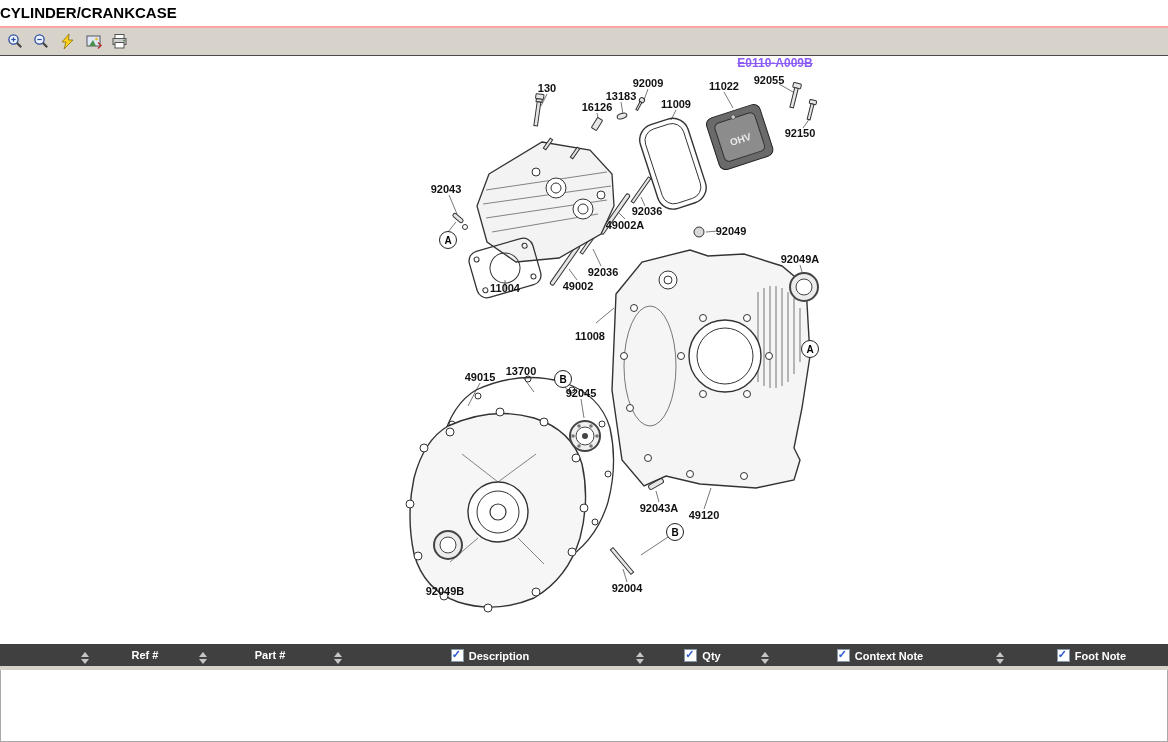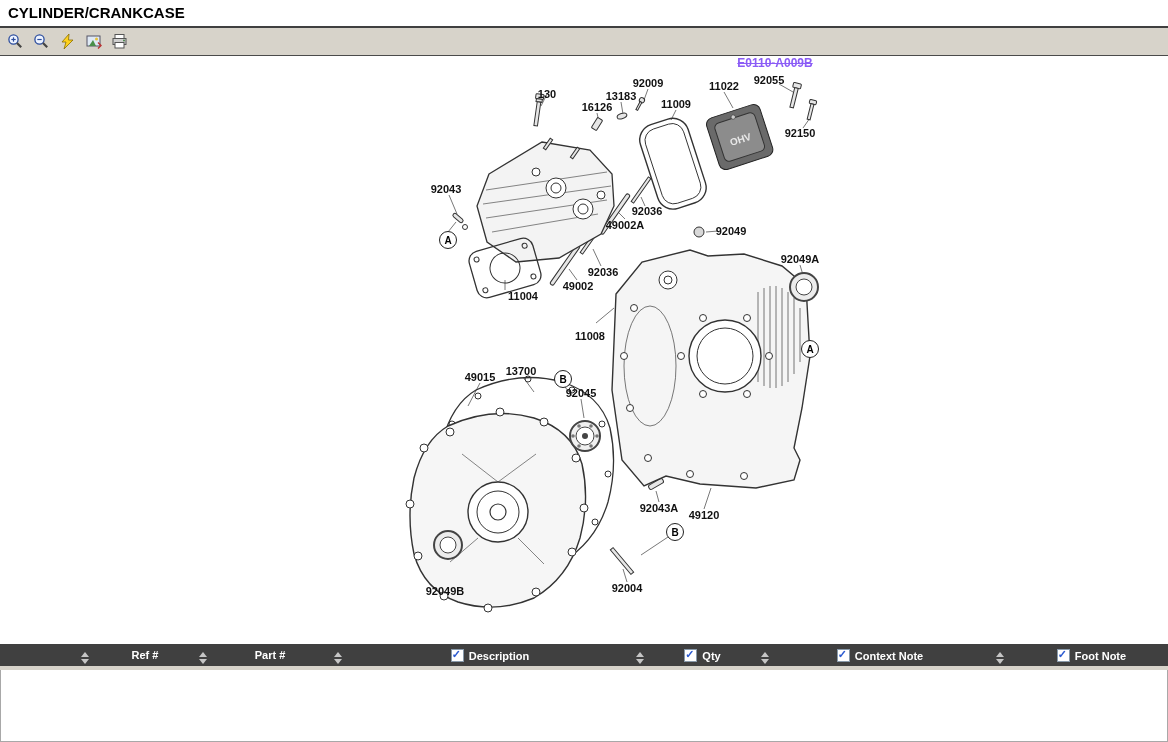--- a/index.html
+++ b/index.html
@@ -1,17 +1,17 @@
 <!DOCTYPE html>
 <html><head>
 <meta charset="utf-8">
 <style>
   html,body{margin:0;padding:0;background:#fff;font-family:"Liberation Sans",sans-serif;}
   .window{width:1168px;height:742px;overflow:hidden;background:#fff;box-shadow:inset 0 0 0 1px #a8a8a8;position:relative;}
-  .titlebar{height:26px;line-height:26px;padding-left:8px;font-size:15px;font-weight:bold;color:#000;background:#fff;border-bottom:2px solid #404040;}
+  .titlebar{height:26px;line-height:26px;font-size:15px;font-weight:bold;color:#000;background:#fff;border-bottom:2px solid #fca5a5;}
   .toolbar{height:27px;background:#d7d3ca;border-bottom:1px solid #4a4a4a;display:flex;align-items:center;padding-left:4px;gap:3px;}
   .tbtn{width:21px;height:21px;display:inline-flex;align-items:center;justify-content:center;cursor:pointer;border:1px solid transparent;}
   .diagram{position:relative;width:1168px;height:588px;background:#fff;overflow:hidden;}
   .diagram svg{position:absolute;left:0;top:0;}
   .plabel{position:absolute;transform:translate(-50%,-50%);font-size:11px;font-weight:bold;color:#111;white-space:nowrap;cursor:pointer;z-index:3;}
   .callout{position:absolute;transform:translate(-50%,-50%);width:16px;height:16px;border:1.5px solid #222;border-radius:50%;display:flex;align-items:center;justify-content:center;font-size:10px;font-weight:bold;background:#fff;z-index:3;}
   .diagram-code{position:absolute;left:775px;top:7px;transform:translate(-50%,-50%);font-size:12px;font-weight:bold;color:#8b5cf6;text-decoration:line-through;z-index:3;white-space:nowrap;}
   .watermark{position:absolute;left:625px;top:330px;transform:translate(-50%,-50%);font-size:135px;font-weight:bold;font-style:italic;color:rgba(0,0,0,0.055);letter-spacing:8px;z-index:1;}
   table.parts{border-collapse:collapse;table-layout:fixed;width:1168px;font-size:11px;}
   table.parts th{background:#404040;color:#fff;height:22px;font-weight:bold;text-align:center;padding:0;white-space:nowrap;overflow:hidden;cursor:pointer;}
@@ -296,36 +296,36 @@
             <circle cx="591" cy="370" r="1.8"></circle>
           </g>
       </g>
 
       <circle cx="448" cy="489" r="14" fill="#ececec" stroke="#444" stroke-width="2"></circle>
       <circle cx="448" cy="489" r="8" fill="#fff" stroke="#444" stroke-width="1"></circle>
     </svg>
 
     <span class="diagram-code">E0110-A009B</span>
     <div id="diagram-labels">
-        <span class="plabel" style="left: 547px; top: 32px; margin-top: 6px;">130</span>
+        <span class="plabel" style="left: 547px; top: 32px;">130</span>
         <span class="plabel" style="left: 621px; top: 40px;">13183</span>
         <span class="plabel" style="left: 597px; top: 51px;">16126</span>
         <span class="plabel" style="left: 648px; top: 27px;">92009</span>
         <span class="plabel" style="left: 676px; top: 48px;">11009</span>
         <span class="plabel" style="left: 724px; top: 30px;">11022</span>
         <span class="plabel" style="left: 769px; top: 24px;">92055</span>
         <span class="plabel" style="left: 800px; top: 77px;">92150</span>
         <span class="plabel" style="left: 446px; top: 133px;">92043</span>
         <span class="plabel" style="left: 647px; top: 155px;">92036</span>
         <span class="plabel" style="left: 625px; top: 169px;">49002A</span>
         <span class="plabel" style="left: 731px; top: 175px;">92049</span>
         <span class="plabel" style="left: 800px; top: 203px;">92049A</span>
         <span class="plabel" style="left: 603px; top: 216px;">92036</span>
         <span class="plabel" style="left: 578px; top: 230px;">49002</span>
-        <span class="plabel" style="left: 505px; top: 240px; margin-left: 18px;">11004</span>
+        <span class="plabel" style="left: 505px; top: 232px;">11004</span>
         <span class="plabel" style="left: 590px; top: 280px;">11008</span>
         <span class="plabel" style="left: 480px; top: 321px;">49015</span>
         <span class="plabel" style="left: 521px; top: 315px;">13700</span>
         <span class="plabel" style="left: 581px; top: 337px;">92045</span>
         <span class="plabel" style="left: 659px; top: 452px;">92043A</span>
         <span class="plabel" style="left: 704px; top: 459px;">49120</span>
         <span class="plabel" style="left: 627px; top: 532px;">92004</span>
         <span class="plabel" style="left: 445px; top: 535px;">92049B</span>
         <span class="plabel" style="left: 492px; top: 550px; margin-top: 43px;">92150A</span>
         <span class="callout" style="left: 448px; top: 184px;">A</span>

